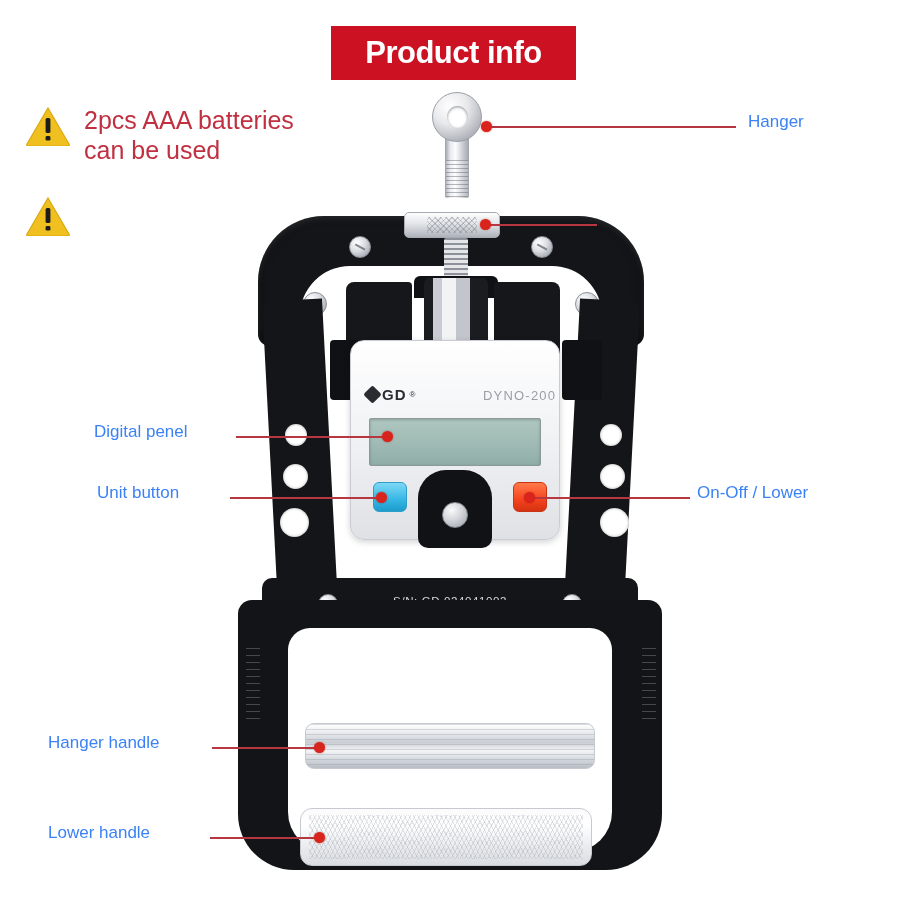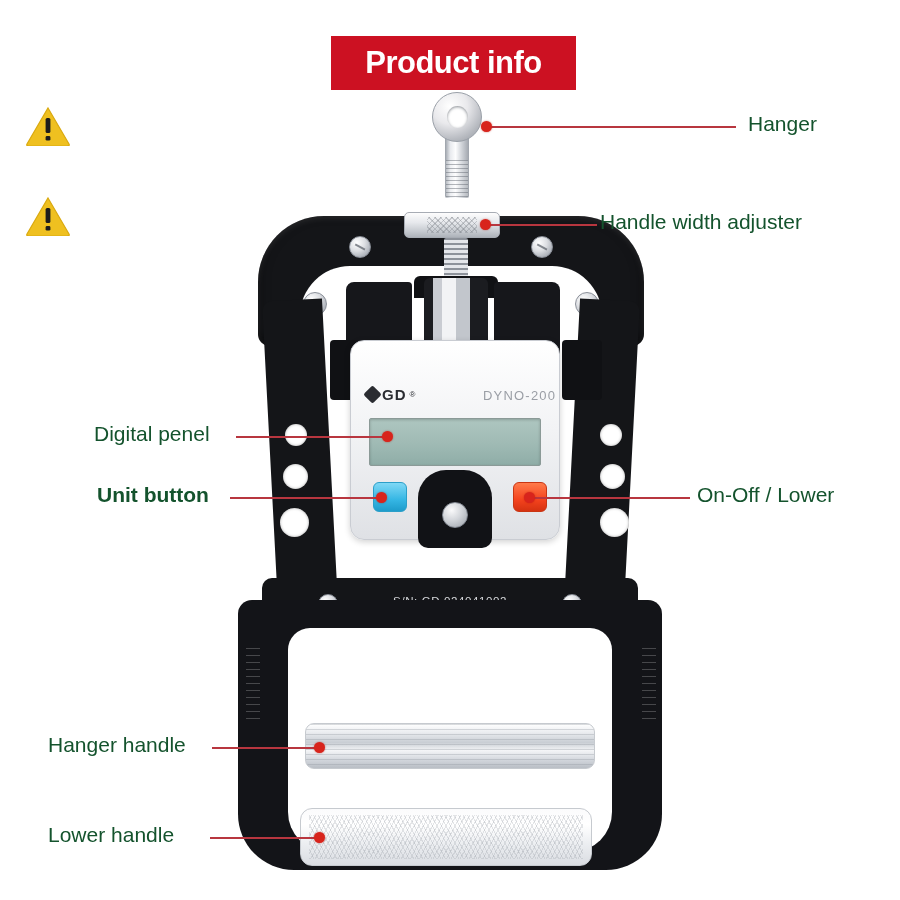--- a/index.html
+++ b/index.html
@@ -22,21 +22,20 @@
   .title-banner {
     position: absolute;
     left: 331px;
     top: 26px;
     width: 245px;
     height: 54px;
     background: #cc1122;
     display: flex;
     align-items: center;
     justify-content: center;
-    margin-top: 10px;
   }
   .title-banner .title-text {
     color: #ffffff;
     font-size: 31px;
     font-weight: bold;
     letter-spacing: -0.5px;
     white-space: nowrap;
   }
 
   
@@ -60,22 +59,22 @@
     font-size: 25px;
     line-height: 1.18;
     font-weight: normal;
     white-space: pre-line;
     max-width: 270px;
   }
 
   
   .callout {
     position: absolute;
-    color: #14532d;
-    font-size: 21px;
+    color: #3b82f6;
+    font-size: 17px;
     white-space: nowrap;
     line-height: 1;
   }
   .callout.right { text-align: left; }
   .callout.left  { text-align: right; }
 
   
   .leader {
     position: absolute;
     height: 2px;
@@ -429,20 +428,22 @@
   </div>
 
   <div class="warn-row w1">
     <span class="warn-icon">
       <svg width="44" height="40" viewBox="0 0 44 40" aria-hidden="true">
         <path d="M22 2 L43 38 Q44 40 41 40 L3 40 Q0 40 1 38 Z" fill="#efc020" stroke="#d9a90f" stroke-width="1.2"></path>
         <rect x="19.6" y="12" width="4.8" height="15" rx="1.6" fill="#1c1c1c"></rect>
         <rect x="19.6" y="30" width="4.8" height="4.6" rx="1.4" fill="#1c1c1c"></rect>
       </svg>
     </span>
+    <span class="warn-text">2pcs AAA batteries
+can be used</span>
   </div>
 
   <div class="warn-row w2">
     <span class="warn-icon">
       <svg width="44" height="40" viewBox="0 0 44 40" aria-hidden="true">
         <path d="M22 2 L43 38 Q44 40 41 40 L3 40 Q0 40 1 38 Z" fill="#efc020" stroke="#d9a90f" stroke-width="1.2"></path>
         <rect x="19.6" y="12" width="4.8" height="15" rx="1.6" fill="#1c1c1c"></rect>
         <rect x="19.6" y="30" width="4.8" height="4.6" rx="1.4" fill="#1c1c1c"></rect>
       </svg>
     </span>
@@ -516,29 +517,28 @@
     <div class="handle upper"></div>
     <div class="handle lower"></div>
   </div>
 
   <div class="leader" style="left:488px; top:126px; width:248px;"></div>
   <div class="dot" style="left:481px; top:121px;"></div>
   <div class="callout right" style="left:748px; top:113px;">Hanger</div>
 
   <div class="leader" style="left:487px; top:224px; width:110px;"></div>
   <div class="dot" style="left:480px; top:219px;"></div>
-  <div class="callout right" style="left:600px; top:211px;">Handle width adjuster</div>
 
   <div class="leader" style="left:236px; top:436px; width:152px;"></div>
   <div class="dot" style="left:382px; top:431px;"></div>
   <div class="callout left" style="left:94px; top:423px;">Digital penel</div>
 
   <div class="leader" style="left:230px; top:497px; width:152px;"></div>
   <div class="dot" style="left:376px; top:492px;"></div>
-  <div class="callout left" style="left:97px; top:484px;font-weight:bold;">Unit button</div>
+  <div class="callout left" style="left:97px; top:484px;">Unit button</div>
 
   <div class="leader" style="left:530px; top:497px; width:160px;"></div>
   <div class="dot" style="left:524px; top:492px;"></div>
   <div class="callout right" style="left:697px; top:484px;">On-Off / Lower</div>
 
   <div class="leader" style="left:212px; top:747px; width:108px;"></div>
   <div class="dot" style="left:314px; top:742px;"></div>
   <div class="callout left" style="left:48px; top:734px;">Hanger handle</div>
 
   <div class="leader" style="left:210px; top:837px; width:110px;"></div>

